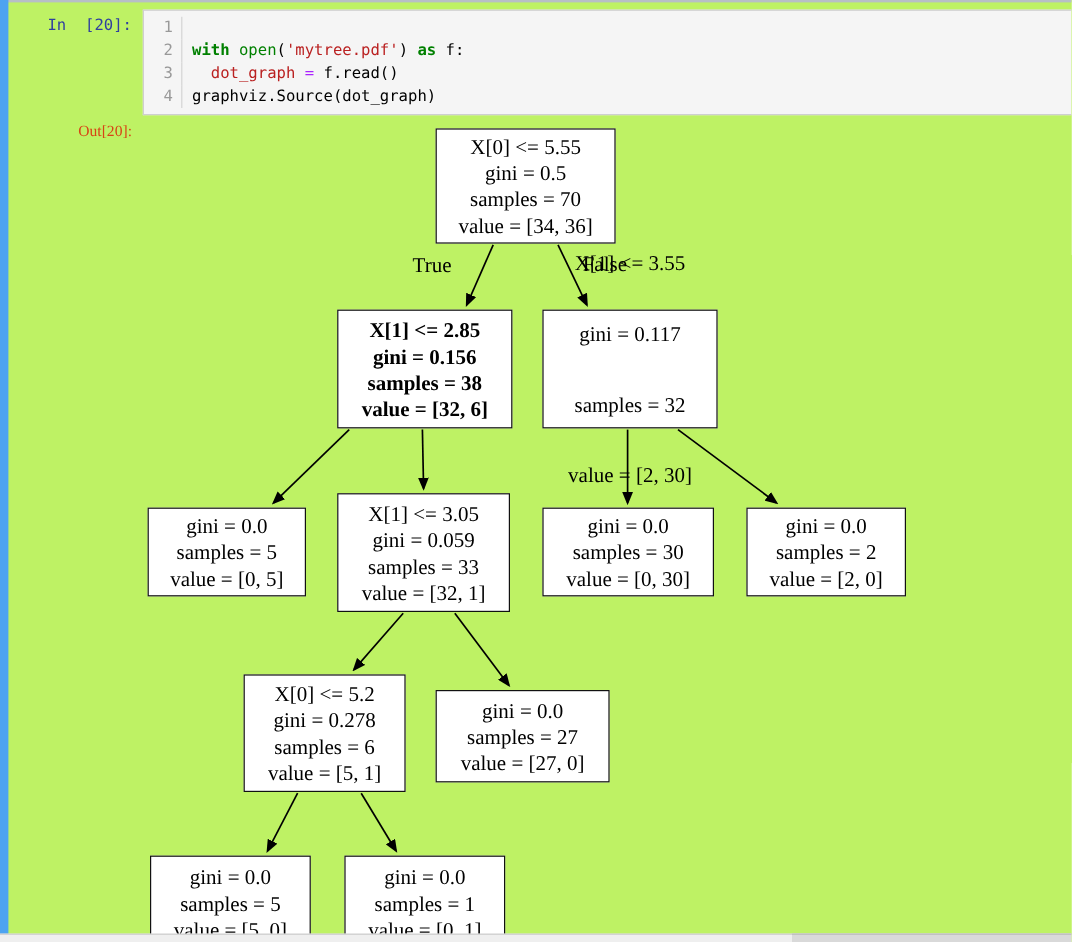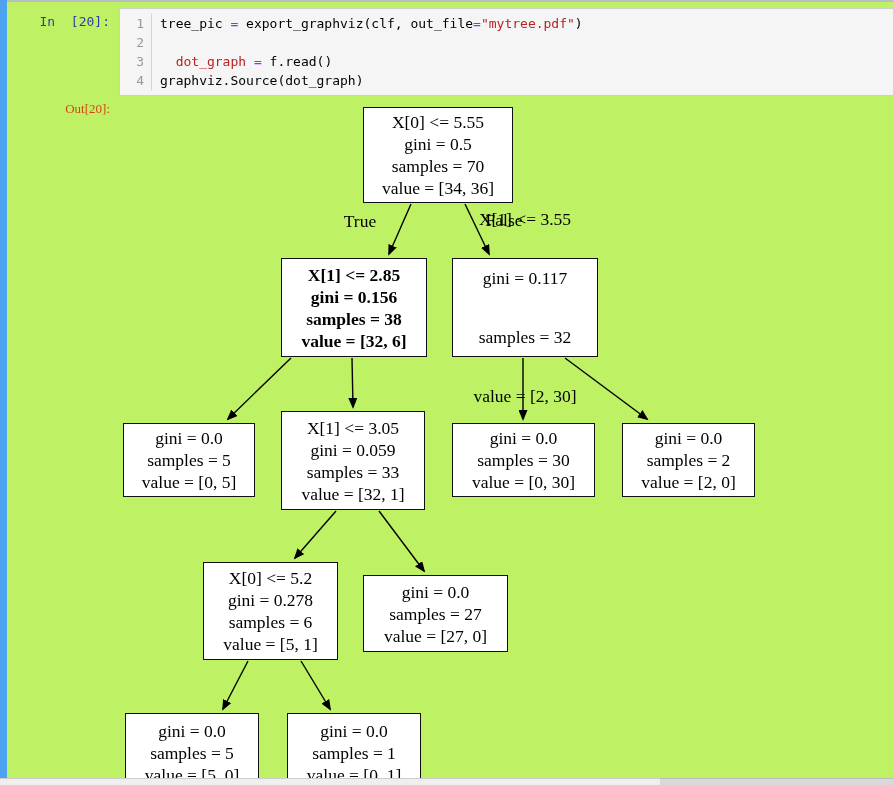--- a/index.html
+++ b/index.html
@@ -46,22 +46,22 @@
 </head>
 <body>
 
 <div class="page">
   <div class="top-line" style="background: rgb(183, 191, 198);"></div>
   <div class="left-bar" style="background: rgb(77, 163, 240);"></div>
 
   <div class="in-prompt" style="color: rgb(48, 63, 159);">In  [20]:</div>
 
   <div class="code-cell" id="code-lines">
-      <div class="code-line"><span class="line-number">1</span><span><span class="tok-plain">tree_pic </span><span class="tok-operator">=</span><span class="tok-plain"> export_graphviz(clf, out_file</span><span class="tok-operator">=</span><span class="tok-string">"mytree.pdf"</span><span class="tok-plain">)</span></span></div>
-      <div class="code-line"><span class="line-number">2</span></div>
+      <div class="code-line"><span class="line-number">1</span></div>
+      <div class="code-line"><span class="line-number">2</span><span><span class="tok-keyword">with</span><span class="tok-plain"> </span><span class="tok-builtin">open</span><span class="tok-plain">(</span><span class="tok-string">'mytree.pdf'</span><span class="tok-plain">) </span><span class="tok-keyword">as</span><span class="tok-plain"> f:</span></span></div>
       <div class="code-line"><span class="line-number">3</span><span><span class="tok-plain">  </span><span class="tok-variable-red">dot_graph</span><span class="tok-plain"> </span><span class="tok-operator">=</span><span class="tok-plain"> f.read()</span></span></div>
       <div class="code-line"><span class="line-number">4</span><span><span class="tok-plain">graphviz.Source(dot_graph)</span></span></div>
     </div>
 
   <div class="out-prompt" style="color: rgb(216, 67, 21);">Out[20]:</div>
 
   <div class="tree-canvas" id="tree-canvas">
       <svg width="893" height="690">
         <defs>
           <marker id="arrowhead" markerWidth="11" markerHeight="9" refX="9" refY="4.5" orient="auto" markerUnits="userSpaceOnUse">

